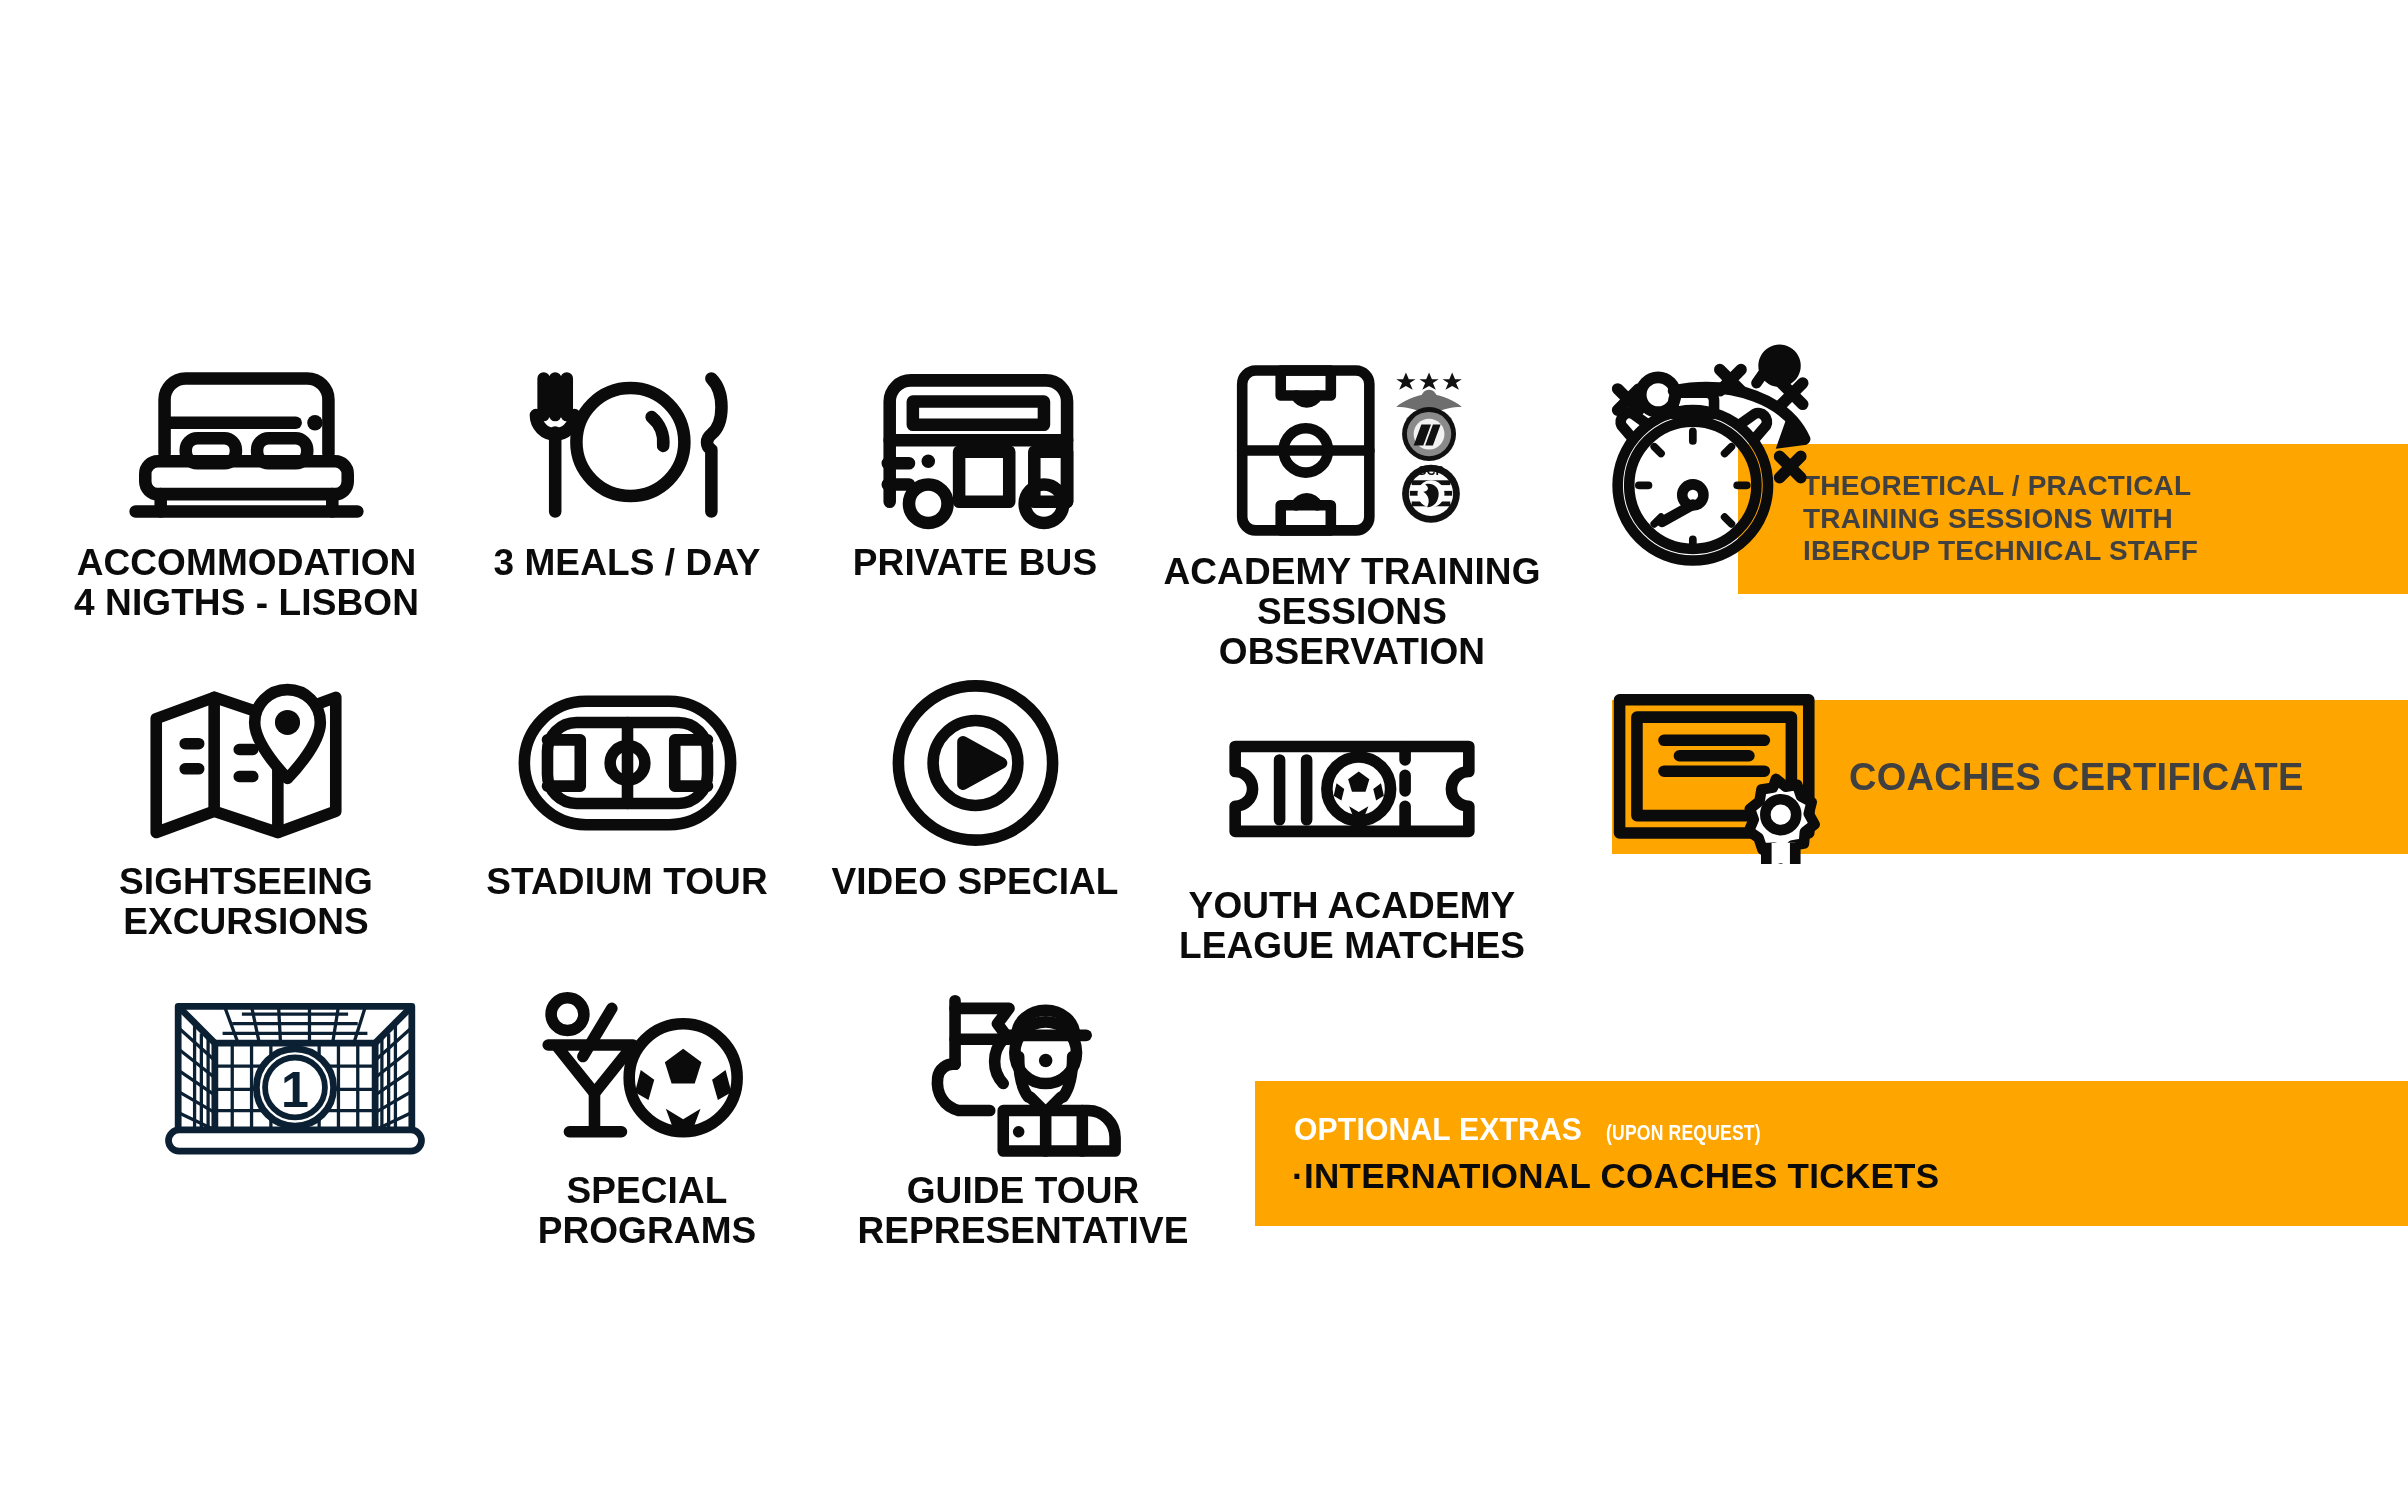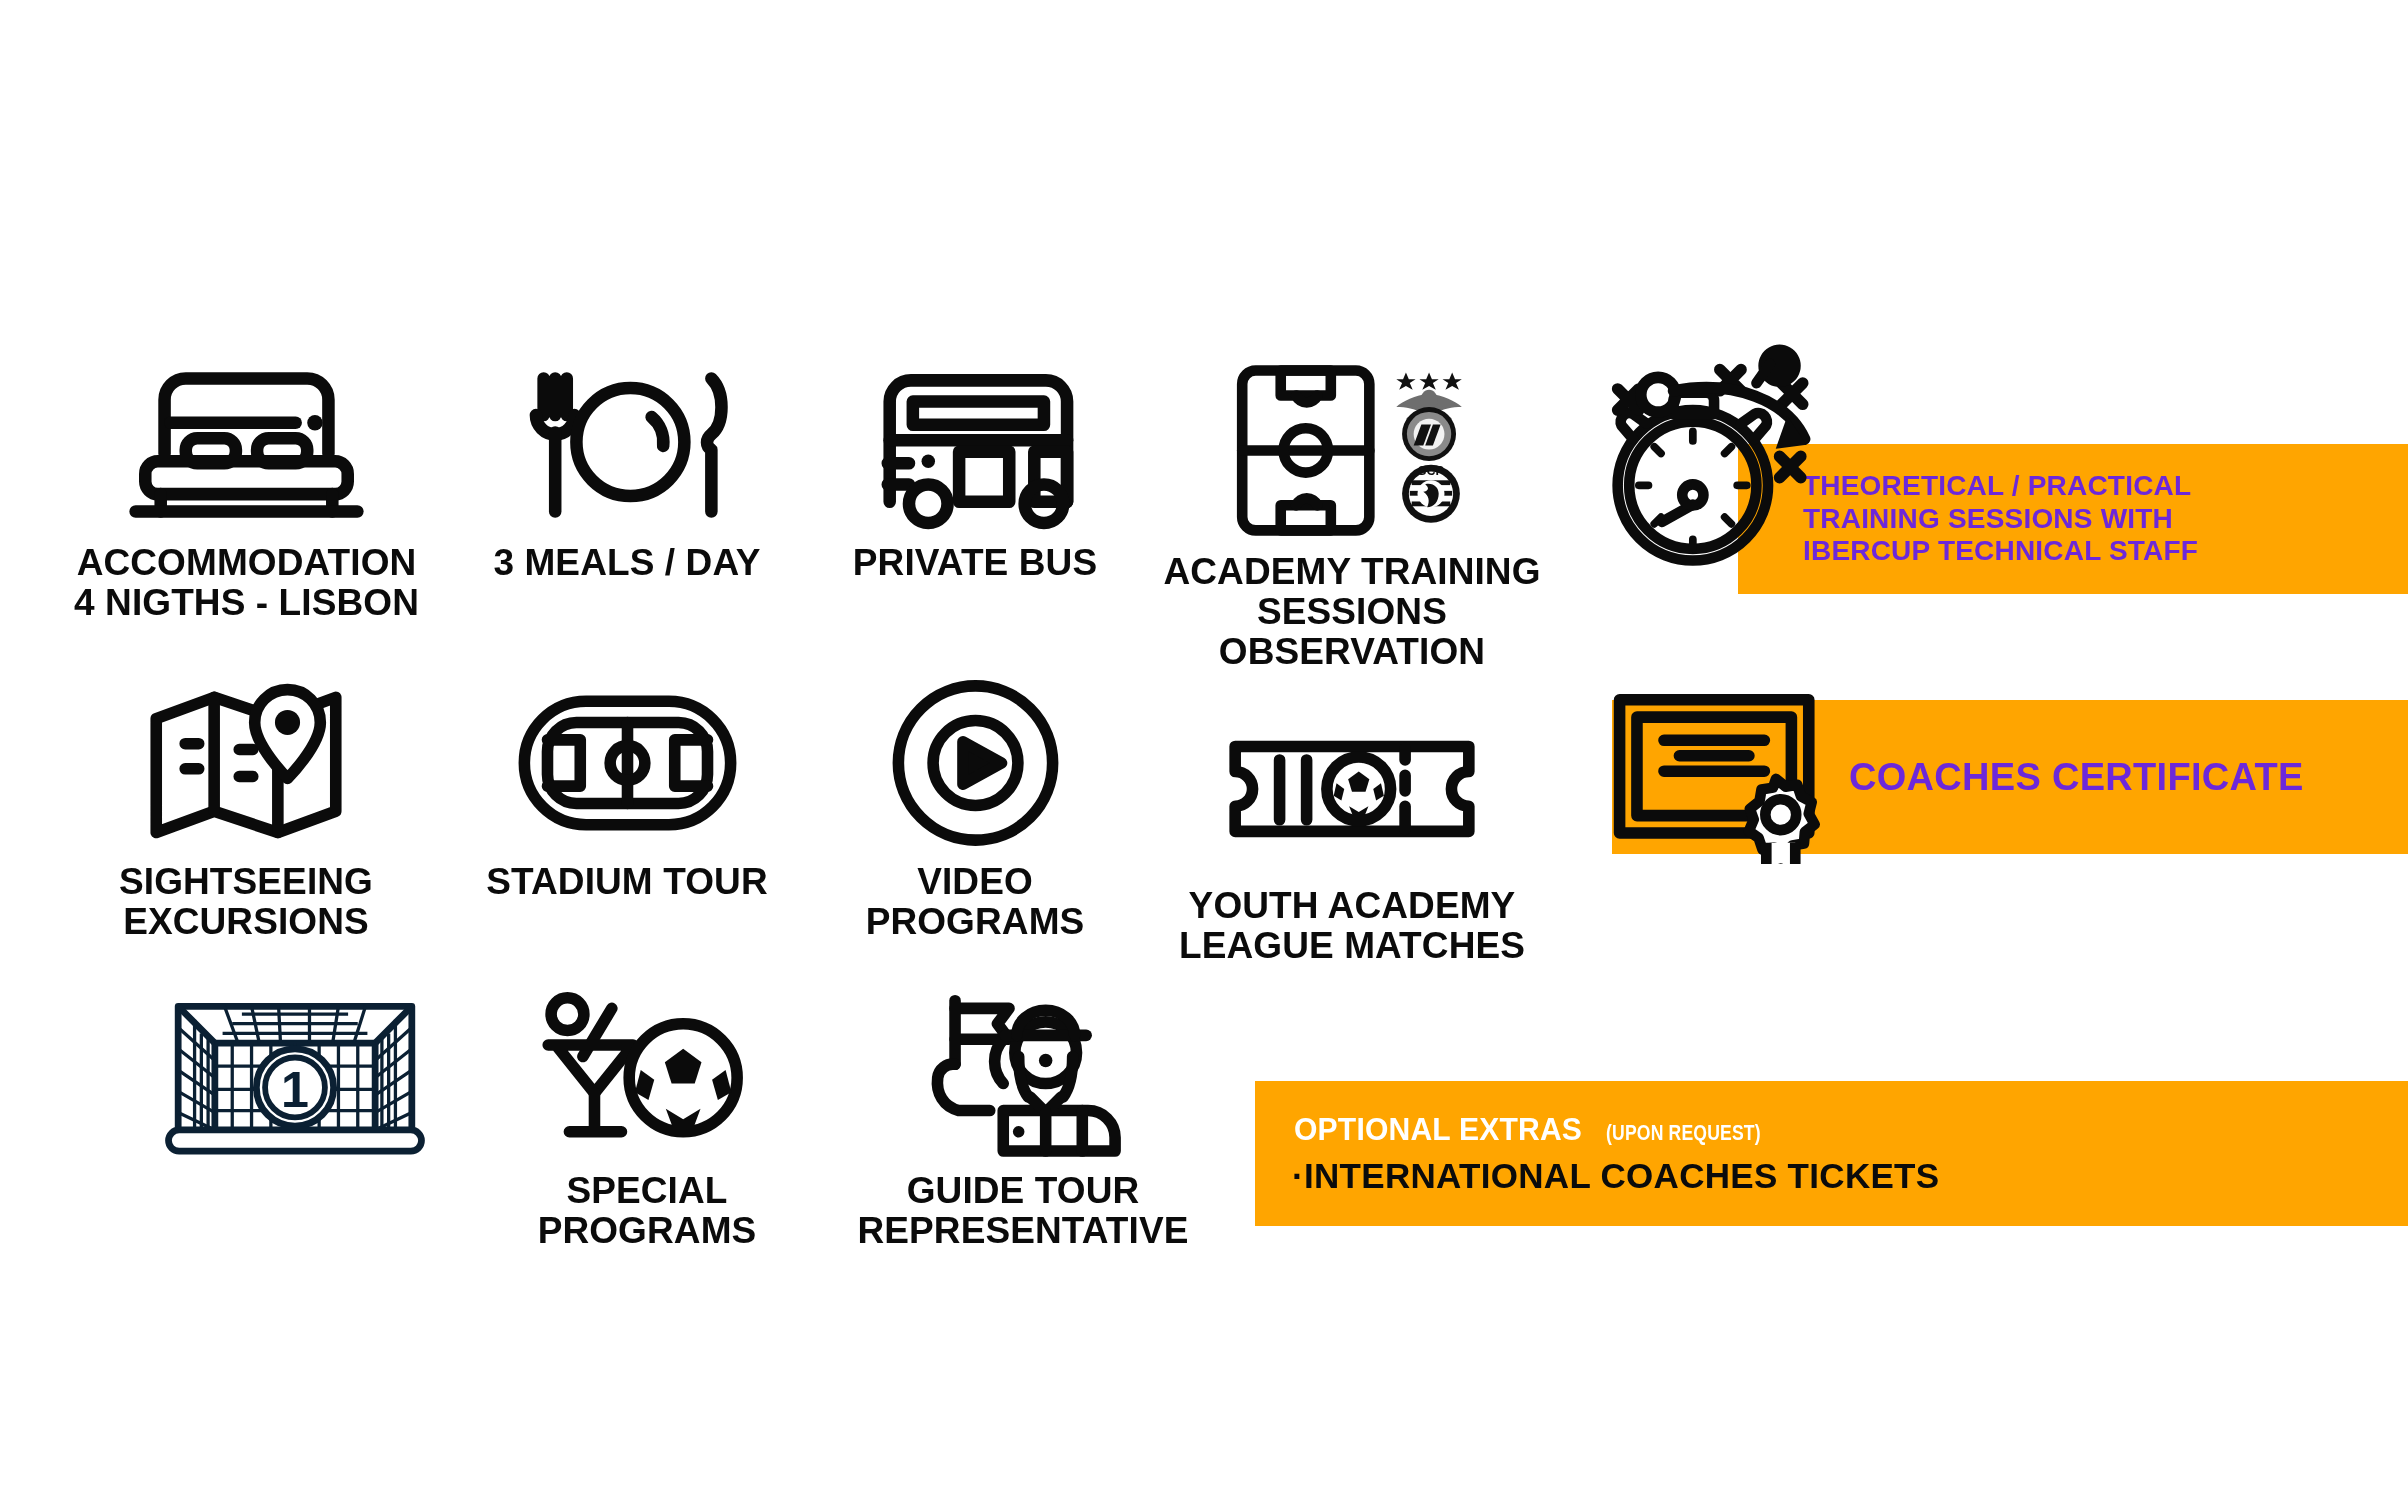--- a/index.html
+++ b/index.html
@@ -16,21 +16,21 @@
   .icon-box svg{display:block;}
   .caption{
     margin-top:11.6px;text-align:center;color:#0b0b0b;
     font-weight:700;font-size:37px;line-height:1.08;letter-spacing:0.1px;
     white-space:pre-line;
   }
 
   
   .banner{position:absolute;background:#FFA500;display:flex;align-items:center;}
   .banner-text{
-    color:#6d28d9;font-weight:700;line-height:1.17;white-space:pre-line;
+    color:#404040;font-weight:700;line-height:1.17;white-space:pre-line;
   }
   #banner-training{left:1738px;top:444px;width:695px;height:150px;}
   #banner-training .banner-text{font-size:28px;padding-left:65px;letter-spacing:0.2px;}
 
   #banner-certificate{left:1612px;top:700px;width:821px;height:154px;}
   #banner-certificate .banner-text{font-size:38px;padding-left:237px;letter-spacing:0.3px;}
 
   #banner-extras{left:1255px;top:1081px;width:1178px;height:145px;
                  flex-direction:column;align-items:flex-start;justify-content:center;}
   .extras-line1{padding-left:39px;display:flex;align-items:baseline;}
@@ -209,21 +209,21 @@
   <div class="item" id="item-video">
     <div class="icon-box">
       <svg width="241" height="174" viewBox="0 0 250 180">
         <g fill="none" stroke="#0b0b0b" stroke-width="12" stroke-linecap="round" stroke-linejoin="round">
           <circle cx="125" cy="90" r="80"></circle>
           <circle cx="125" cy="90" r="44"></circle>
           <path d="M112 68 L152 90 L112 112 Z" fill="#0b0b0b"></path>
         </g>
       </svg>
     </div>
-    <div class="caption">VIDEO PROGRAMS</div>
+    <div class="caption">VIDEO SPECIAL</div>
   </div>
 
   <div class="item" id="item-youth">
     <div class="icon-box">
       <svg width="280" height="174" viewBox="0 0 290 180">
         <g fill="none" stroke="#0b0b0b" stroke-width="12" stroke-linecap="round" stroke-linejoin="round">
           <path d="M24 48 h242 v26 a18 18 0 0 0 0 36 v26 H24 v-26 a18 18 0 0 0 0 -36 Z"></path>
           <path d="M70 62 V124 M98 62 V124"></path>
           <path d="M200 50 V62 M200 78 V94 M200 110 V134"></path>
           <circle cx="152" cy="92" r="33"></circle>

